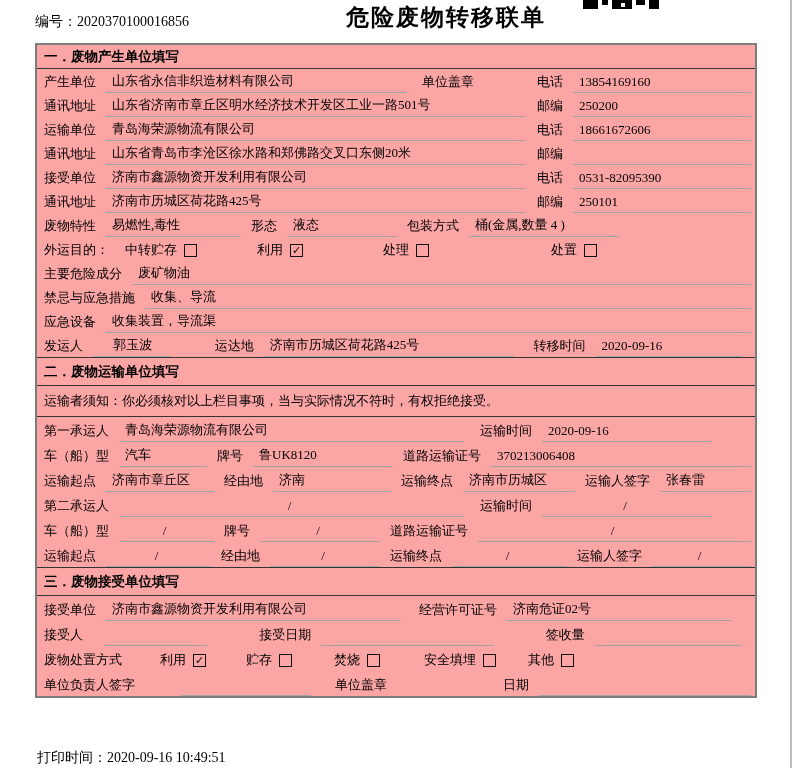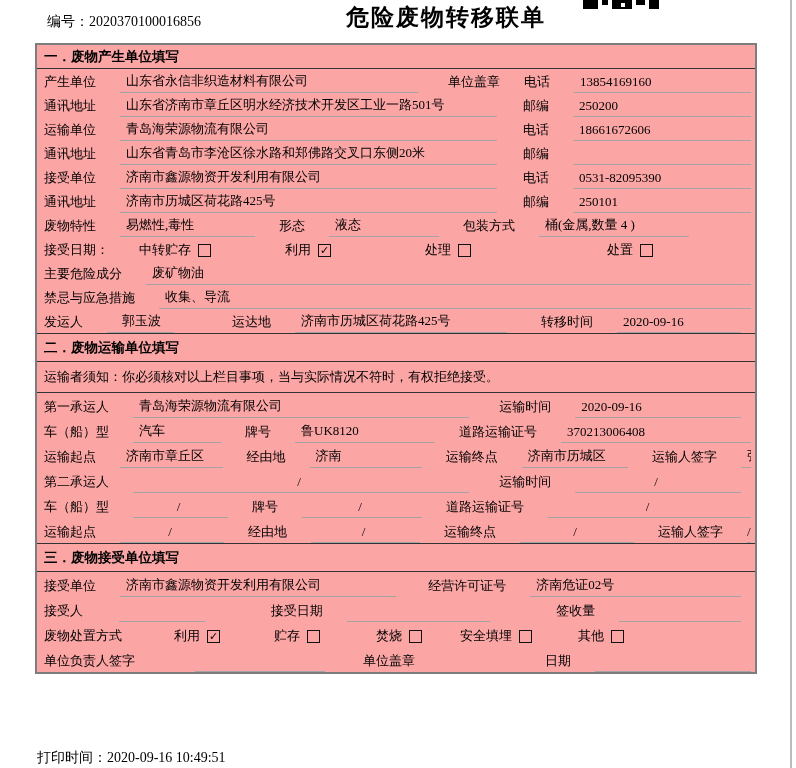--- a/index.html
+++ b/index.html
@@ -1,31 +1,31 @@
 <!DOCTYPE html>
 <html><head>
 <meta charset="utf-8">
 <style>
   html,body{margin:0;padding:0;background:#fff;}
   body{font-family:"Liberation Serif","DejaVu Serif",serif;color:#000;}
   .sheet{position:relative;width:796px;height:768px;background:#fff;overflow:hidden;}
   .edge-line{position:absolute;left:790px;top:0;width:2px;height:768px;background:#bcbcbc;}
   
   .tophdr{position:relative;height:43px;}
-  .serial{position:absolute;left:47px;top:13px;font-size:14px;white-space:nowrap;}
+  .serial{position:absolute;left:35px;top:13px;font-size:14px;white-space:nowrap;}
   .doc-title{position:absolute;left:0;top:2px;width:100%;text-align:center;font-size:23px;font-weight:bold;letter-spacing:2px;padding-left:96px;box-sizing:border-box;}
   .qr{position:absolute;left:583px;top:0;width:76px;height:11px;}
   .qr i{position:absolute;background:#000;}
   
   .form{position:absolute;left:35px;top:43px;width:722px;border:2px solid #7d7d7d;background:#fca5a5;box-sizing:border-box;}
   .sec-h{height:23px;display:flex;align-items:center;padding-left:7px;font-weight:bold;font-size:13.5px;border-bottom:1px solid #333;}
   .sec-h.mid{height:27px;border-top:1px solid #333;}
   .notice{height:30px;display:flex;align-items:center;padding-left:7px;font-size:13px;border-bottom:1px solid #333;}
   .notice.h28{height:28px;}
-  .r{display:flex;align-items:flex-end;height:24px;padding:0 4px 0 7px;font-size:13px;gap:14px;}
+  .r{display:flex;align-items:flex-end;height:24px;padding:0 4px 0 7px;font-size:13px;}
   .r.h25{height:25px;}
   .l{white-space:nowrap;padding-bottom:2px;margin-right:10px;}
   .v{border-bottom:1px solid #a3a3a3;padding:0 4px 2px 6px;white-space:nowrap;overflow:hidden;margin-right:10px;box-sizing:border-box;}
   .v.f{flex:1;margin-right:0;}
   .v.c{text-align:center;padding-left:0;}
   .cbg{display:flex;align-items:center;padding-bottom:2px;white-space:nowrap;}
   .box{width:11px;height:11px;border:1.5px solid #111;margin-left:7px;display:inline-flex;align-items:center;justify-content:center;font-size:11px;line-height:1;}
   .box[data-checked="true"]::after{content:"\2713";}
   .print-line{position:absolute;left:37px;top:749px;font-size:14px;white-space:nowrap;}
 </style>
@@ -98,21 +98,21 @@
     <div class="r">
       <span class="l">废物特性</span>
       <span class="v" style="width:135px">易燃性,毒性</span>
       <span class="l">形态</span>
       <span class="v" style="width:110px">液态</span>
       <span class="l">包装方式</span>
       <span class="v" style="width:150px">桶(金属,数量 4 )</span>
     </div>
 
     <div class="r">
-      <span class="l">接受日期：</span>
+      <span class="l">外运目的：</span>
       <span class="cbg" style="margin-left:6px">
         <span>中转贮存</span>
         <span class="box" data-checked="false"></span>
       </span>
       <span class="cbg" style="margin-left:60px">
         <span>利用</span>
         <span class="box" data-checked="true"></span>
       </span>
       <span class="cbg" style="margin-left:80px">
         <span>处理</span>
@@ -127,20 +127,24 @@
     <div class="r">
       <span class="l">主要危险成分</span>
       <span class="v f">废矿物油</span>
     </div>
 
     <div class="r">
       <span class="l">禁忌与应急措施</span>
       <span class="v f">收集、导流</span>
     </div>
 
+    <div class="r">
+      <span class="l">应急设备</span>
+      <span class="v f">收集装置，导流渠</span>
+    </div>
 
     <div class="r">
       <span class="l">发运人</span>
       <span class="v" style="width:80px;text-align:center">郭玉波</span>
       <span class="l" style="margin-left:34px">运达地</span>
       <span class="v" style="width:258px">济南市历城区荷花路425号</span>
       <span class="l" style="margin-left:10px">转移时间</span>
       <span class="v" style="width:150px">2020-09-16</span>
     </div>
 
@@ -226,21 +230,21 @@
         <span class="box" data-checked="true"></span>
       </span>
       <span class="cbg" style="margin-left:40px">
         <span>贮存</span>
         <span class="box" data-checked="false"></span>
       </span>
       <span class="cbg" style="margin-left:42px">
         <span>焚烧</span>
         <span class="box" data-checked="false"></span>
       </span>
-      <span class="cbg" style="margin-left:24px">
+      <span class="cbg" style="margin-left:44px">
         <span>安全填埋</span>
         <span class="box" data-checked="false"></span>
       </span>
       <span class="cbg" style="margin-left:32px">
         <span>其他</span>
         <span class="box" data-checked="false"></span>
       </span>
     </div>
 
     <div class="r h25">

